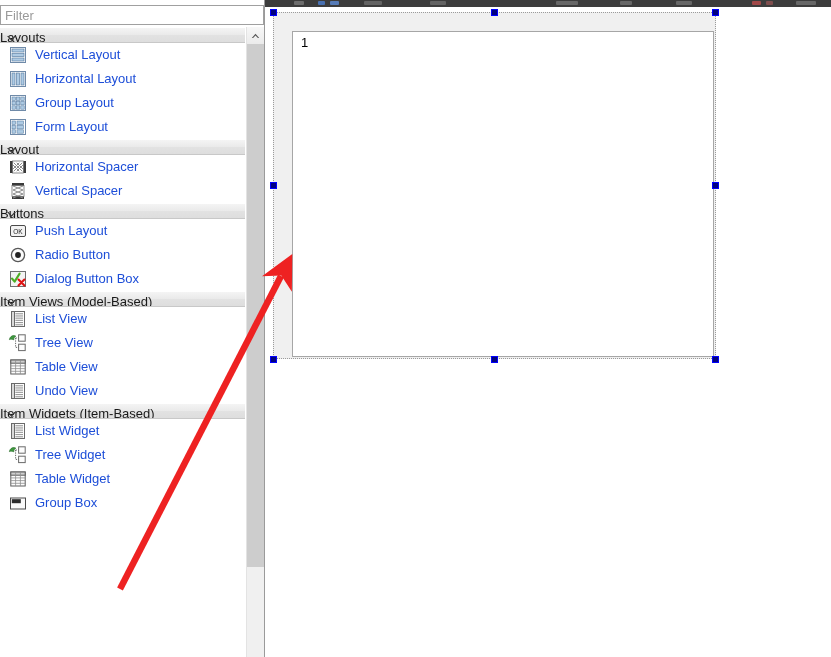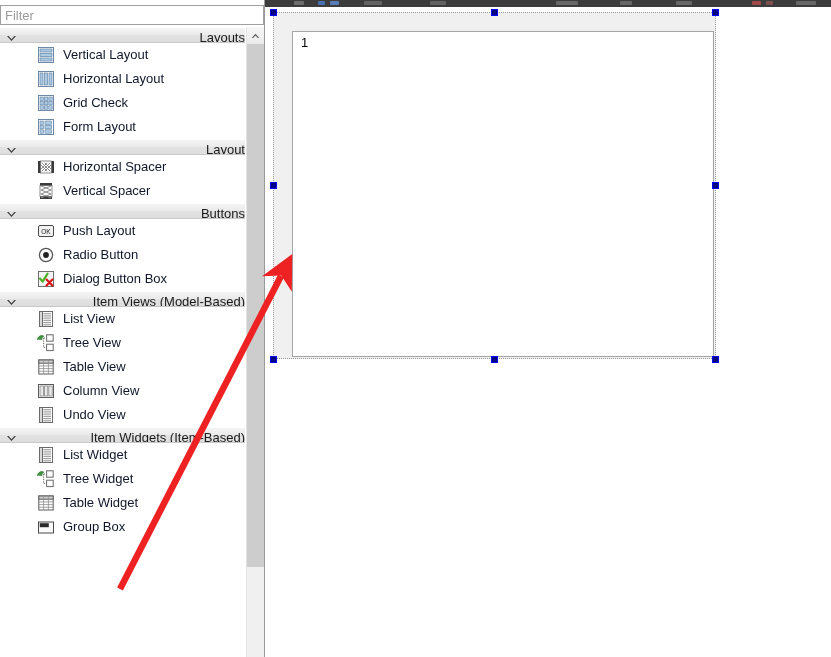--- a/index.html
+++ b/index.html
@@ -77,45 +77,44 @@
   }
 
   .section {
     height: 16px;
     line-height: 20px;
     box-sizing: border-box;
     background: linear-gradient(to bottom,#f4f4f4 0%,#eaeaea 48%,#e2e2e2 50%,#dedede 100%);
     border-top: 1px solid #ffffff;
     border-bottom: 1px solid #c8c8c8;
     position: relative;
-    text-align: right;
+    text-align: left;
     font-size: 13px;
     color: #1a1a1a;
     white-space: nowrap;
     overflow: hidden;
   }
   .section .chev {
     position: absolute;
     left: 4px; top: 0;
     width: 14px; height: 20px;
     display: flex; align-items: center; justify-content: center;
   }
   .section .chev svg { display: block; }
   .section .sec-label { display: block; }
 
   .witem {
     height: 24px;
     display: flex;
     align-items: center;
-    padding-left: 16px;
+    padding-left: 8px;
     font-size: 13px;
-    color: #0f172a;
+    color: #1d4ed8;
     white-space: nowrap;
     background: #ffffff;
-    margin-left: 20px;
   }
   .witem .ic {
     width: 20px; height: 20px;
     margin-right: 7px;
     flex: 0 0 20px;
     position: relative;
   }
   .witem .lbl { display: block; line-height: 16px; }
 
   
@@ -264,21 +263,21 @@
               <rect x="4" y="4" width="3.4" height="3.4" fill="#aecbe4" stroke="#5f82a5" stroke-width=".6"></rect>
               <rect x="8.4" y="4" width="3.4" height="3.4" fill="#aecbe4" stroke="#5f82a5" stroke-width=".6"></rect>
               <rect x="12.8" y="4" width="3.4" height="3.4" fill="#aecbe4" stroke="#5f82a5" stroke-width=".6"></rect>
               <rect x="4" y="8.4" width="3.4" height="3.4" fill="#aecbe4" stroke="#5f82a5" stroke-width=".6"></rect>
               <rect x="8.4" y="8.4" width="3.4" height="3.4" fill="#aecbe4" stroke="#5f82a5" stroke-width=".6"></rect>
               <rect x="12.8" y="8.4" width="3.4" height="3.4" fill="#aecbe4" stroke="#5f82a5" stroke-width=".6"></rect>
               <rect x="4" y="12.8" width="3.4" height="3.4" fill="#aecbe4" stroke="#5f82a5" stroke-width=".6"></rect>
               <rect x="8.4" y="12.8" width="3.4" height="3.4" fill="#aecbe4" stroke="#5f82a5" stroke-width=".6"></rect>
               <rect x="12.8" y="12.8" width="3.4" height="3.4" fill="#aecbe4" stroke="#5f82a5" stroke-width=".6"></rect>
             </svg></span>
-          <span class="lbl">Grid Check</span>
+          <span class="lbl">Group Layout</span>
         </div>
         <div class="witem">
           <span class="ic"><svg width="20" height="20" viewBox="0 0 20 20">
               <rect x="2.5" y="2.5" width="15" height="15" fill="#fff" stroke="#6f8aa8"></rect>
               <rect x="4" y="4" width="3.4" height="3.4" fill="#aecbe4" stroke="#5f82a5" stroke-width=".6"></rect>
               <rect x="9" y="4" width="6.5" height="3.4" fill="#aecbe4" stroke="#5f82a5" stroke-width=".6"></rect>
               <rect x="4" y="8.4" width="3.4" height="3.4" fill="#aecbe4" stroke="#5f82a5" stroke-width=".6"></rect>
               <rect x="9" y="8.4" width="6.5" height="3.4" fill="#aecbe4" stroke="#5f82a5" stroke-width=".6"></rect>
               <rect x="4" y="12.8" width="3.4" height="3.4" fill="#aecbe4" stroke="#5f82a5" stroke-width=".6"></rect>
               <rect x="9" y="12.8" width="6.5" height="3.4" fill="#aecbe4" stroke="#5f82a5" stroke-width=".6"></rect>
@@ -375,29 +374,20 @@
           <span class="ic"><svg width="20" height="20" viewBox="0 0 20 20">
               <rect x="2.8" y="3" width="14.4" height="14" fill="#fdfdfd" stroke="#5c5c5c"></rect>
               <rect x="2.8" y="3" width="14.4" height="3.2" fill="#cfcfcf" stroke="#5c5c5c"></rect>
               <line x1="2.8" y1="8.9" x2="17.2" y2="8.9" stroke="#8e8e8e" stroke-width=".8"></line>
               <line x1="2.8" y1="11.600000000000001" x2="17.2" y2="11.600000000000001" stroke="#8e8e8e" stroke-width=".8"></line>
               <line x1="2.8" y1="14.3" x2="17.2" y2="14.3" stroke="#8e8e8e" stroke-width=".8"></line>
               <line x1="7.6" y1="3" x2="7.6" y2="17" stroke="#8e8e8e" stroke-width=".8"></line>
               <line x1="12.399999999999999" y1="3" x2="12.399999999999999" y2="17" stroke="#8e8e8e" stroke-width=".8"></line>
             </svg></span>
           <span class="lbl">Table View</span>
-        </div>
-        <div class="witem">
-          <span class="ic"><svg width="20" height="20" viewBox="0 0 20 20">
-              <rect x="2.5" y="3.5" width="15" height="13" fill="#fdfdfd" stroke="#5c5c5c"></rect>
-              <rect x="4" y="5" width="3.4" height="10" fill="#e8e8e8" stroke="#7d7d7d" stroke-width=".7"></rect>
-              <rect x="8.4" y="5" width="3.4" height="10" fill="#e8e8e8" stroke="#7d7d7d" stroke-width=".7"></rect>
-              <rect x="12.8" y="5" width="3.4" height="10" fill="#e8e8e8" stroke="#7d7d7d" stroke-width=".7"></rect>
-            </svg></span>
-          <span class="lbl">Column View</span>
         </div>
         <div class="witem">
           <span class="ic"><svg width="20" height="20" viewBox="0 0 20 20">
               <rect x="3.5" y="2.5" width="13" height="15" fill="#fdfdfd" stroke="#6a6a6a"></rect>
               <rect x="3.5" y="2.5" width="3" height="15" fill="#d9d9d9" stroke="#6a6a6a"></rect>
               <rect x="7.4" y="4.2" width="7.6" height="1.1" fill="#9a9a9a"></rect>
               <rect x="7.4" y="6.4" width="7.6" height="1.1" fill="#9a9a9a"></rect>
               <rect x="7.4" y="8.600000000000001" width="7.6" height="1.1" fill="#9a9a9a"></rect>
               <rect x="7.4" y="10.8" width="7.6" height="1.1" fill="#9a9a9a"></rect>
               <rect x="7.4" y="13" width="7.6" height="1.1" fill="#9a9a9a"></rect>

